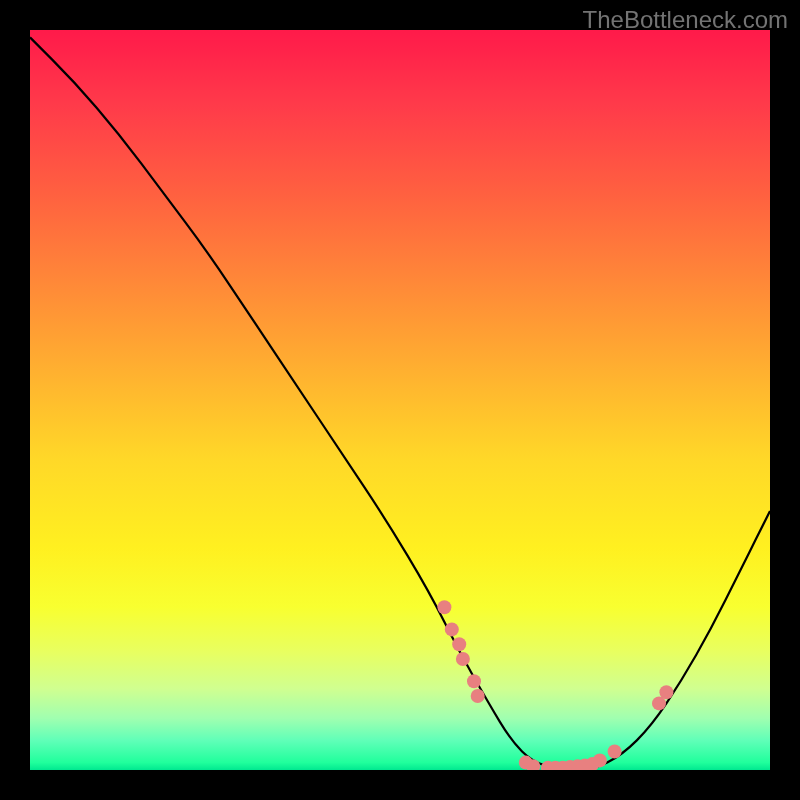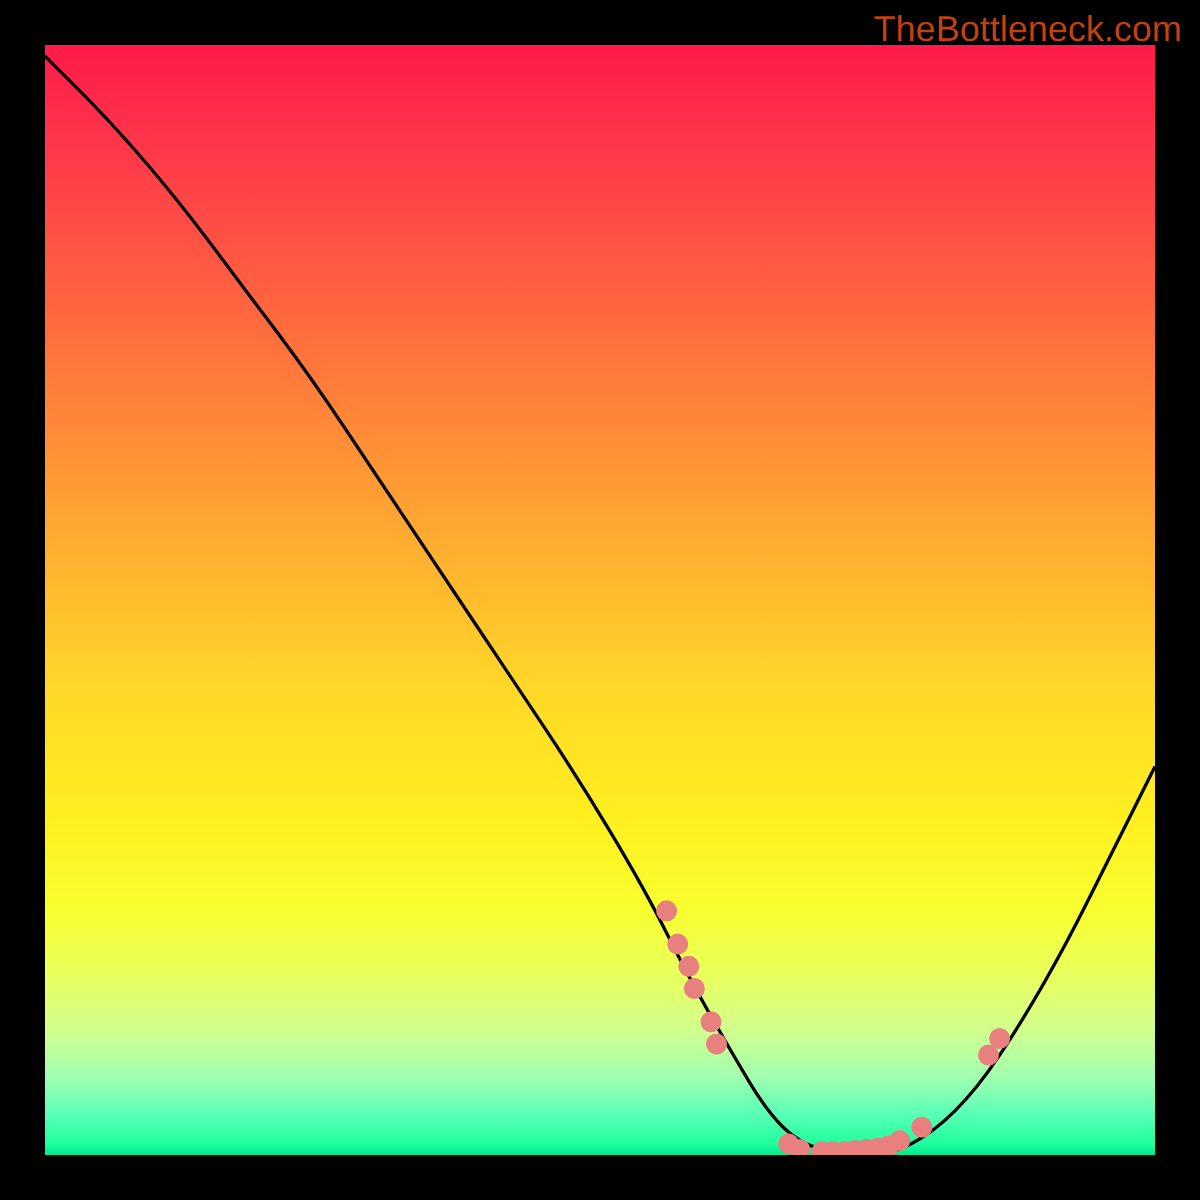--- a/index.html
+++ b/index.html
@@ -7,21 +7,21 @@
     width: 800px;
     height: 800px;
     background: #000;
     position: relative;
     font-family: Arial, sans-serif;
   }
   .watermark {
     position: absolute;
     top: 6px;
     right: 12px;
-    color: #c2410c;
+    color: #737373;
     font-size: 24px;
     font-weight: 500;
     z-index: 10;
   }
   .plot-area {
     position: absolute;
     left: 30px;
     top: 30px;
     width: 740px;
     height: 740px;

